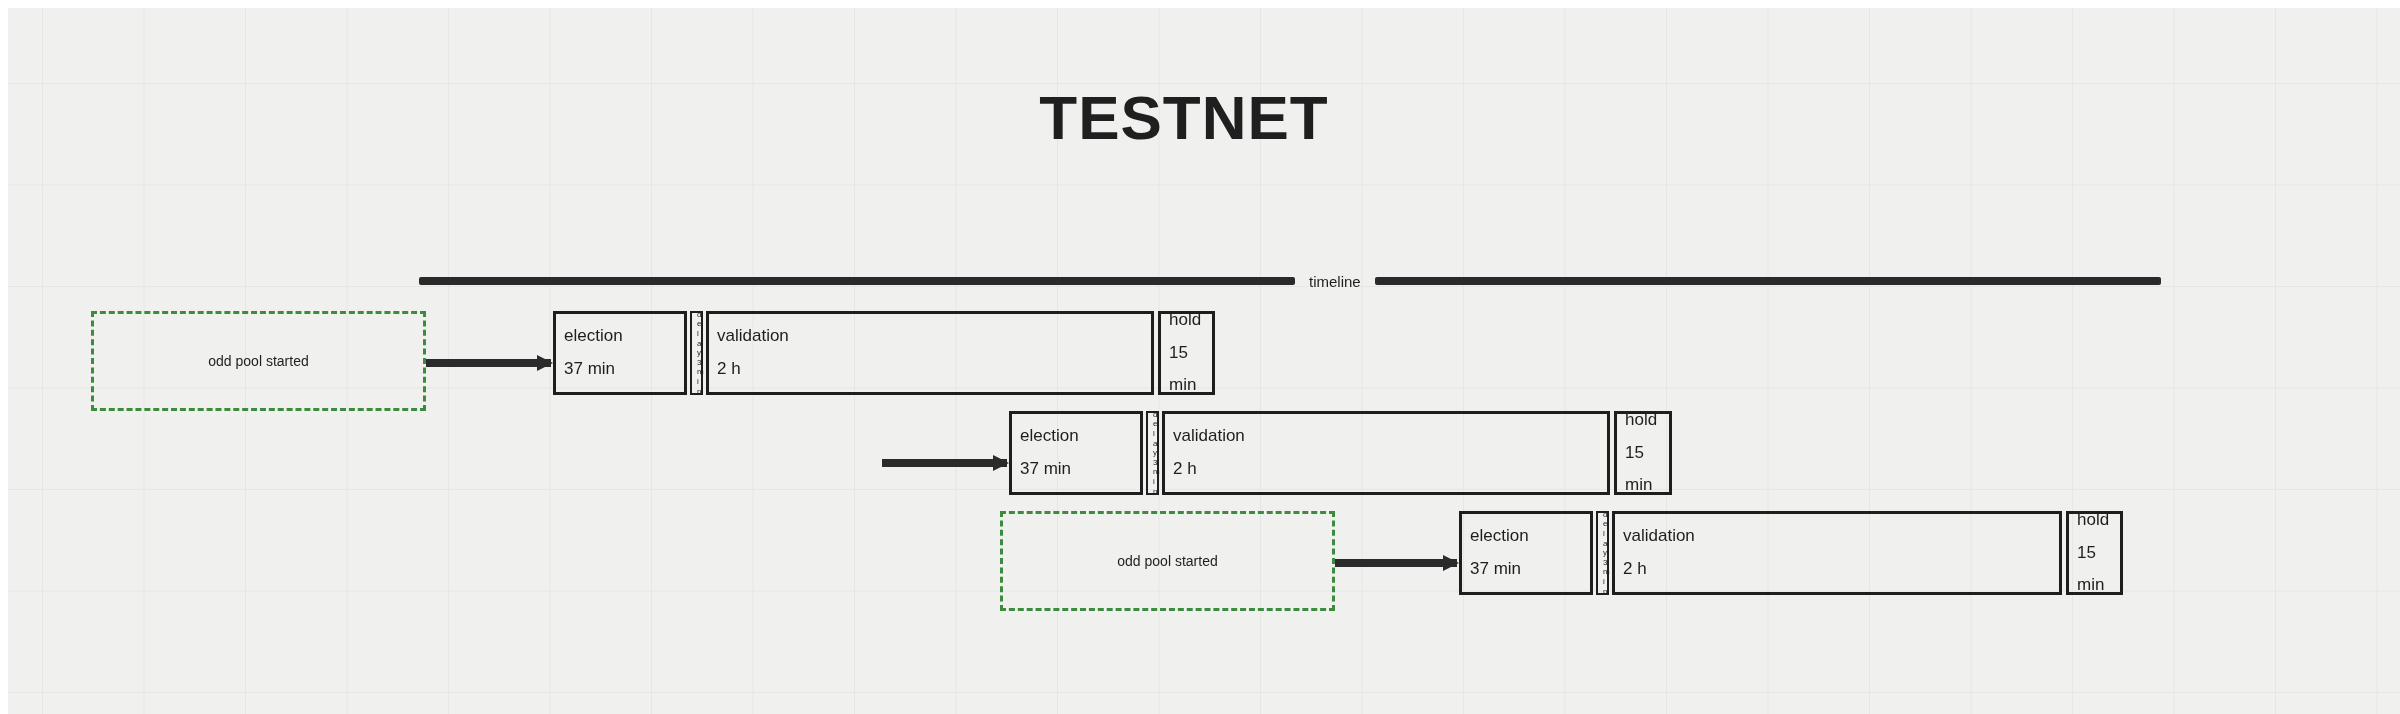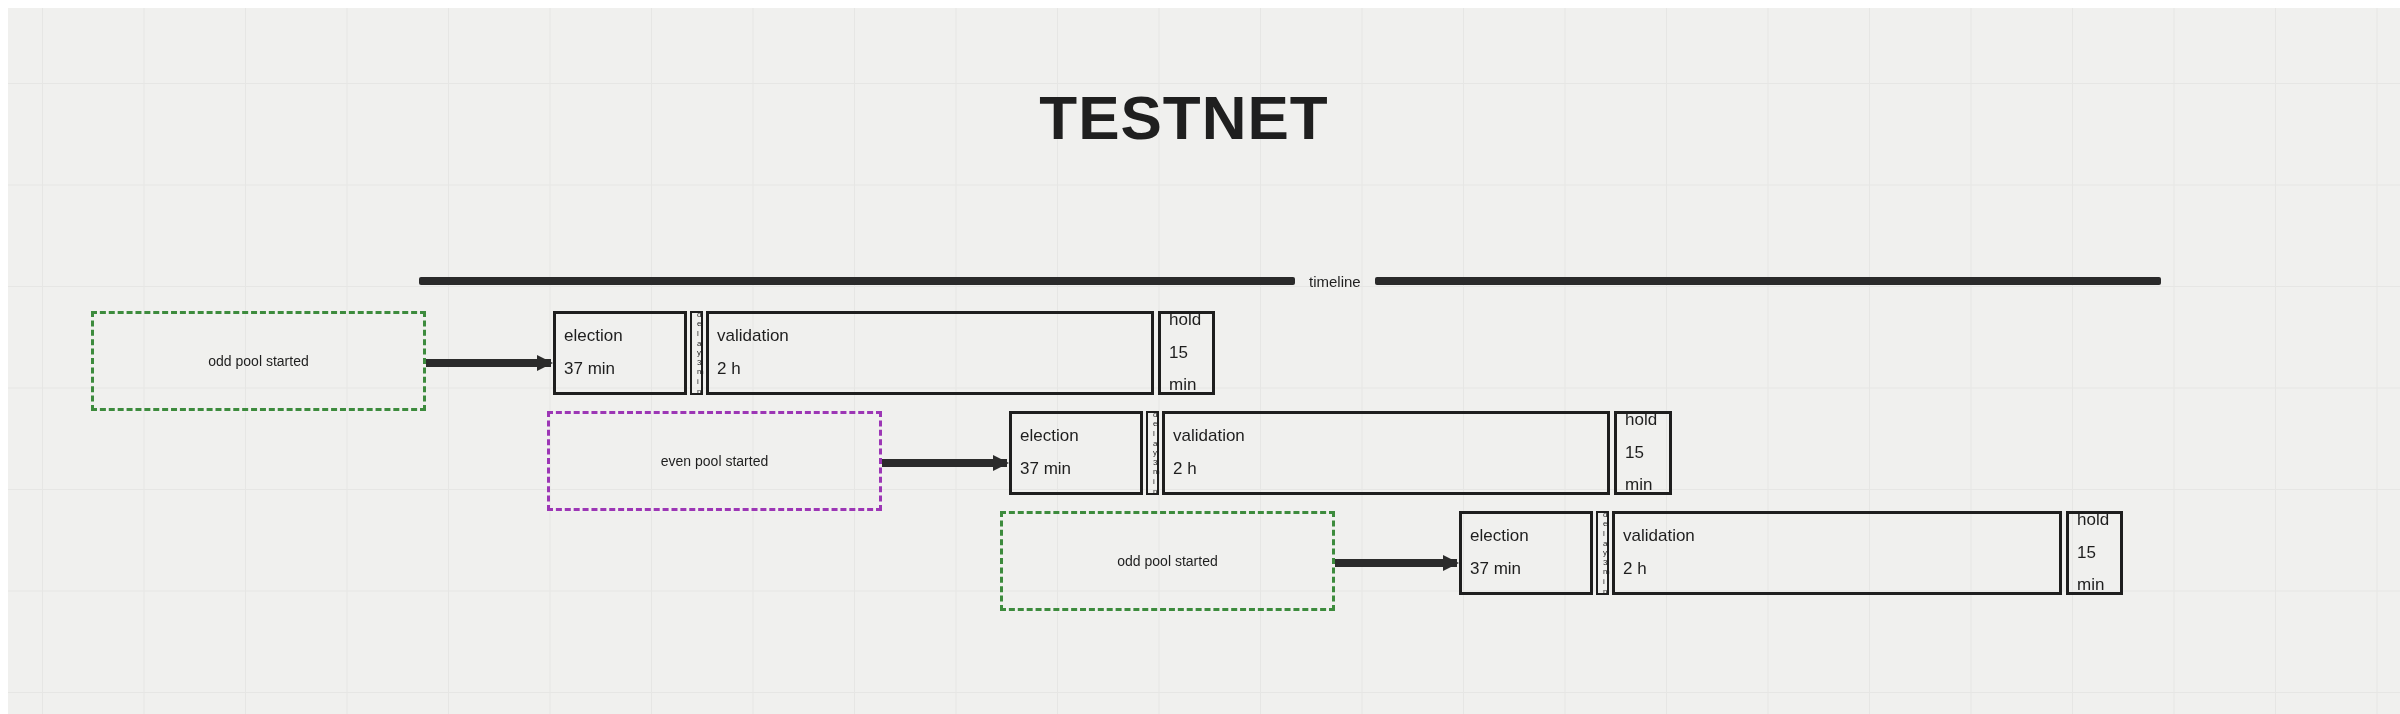--- a/index.html
+++ b/index.html
@@ -131,23 +131,20 @@
   <div class="phase" style="left:698px; top:303px; width:448px;">
     <span>validation</span>
     <span>2 h</span>
   </div>
   <div class="phase" style="left:1150px; top:303px; width:57px;">
     <span>hold</span>
     <span>15</span>
     <span>min</span>
   </div>
 
-  <div class="trigger" style="left: 539px; top: 403px; border-color: rgb(156, 54, 181);">
-    <span>even pool started</span>
-  </div>
   <div class="arrow" style="left:874px; top:451px; width:125px;"></div>
   <div class="phase" style="left:1001px; top:403px; width:134px;">
     <span>election</span>
     <span>37 min</span>
   </div>
   <div class="phase delay" style="left:1138px; top:403px; width:13px;">
     <span class="wrap">delay 3 min</span>
   </div>
   <div class="phase" style="left:1154px; top:403px; width:448px;">
     <span>validation</span>

